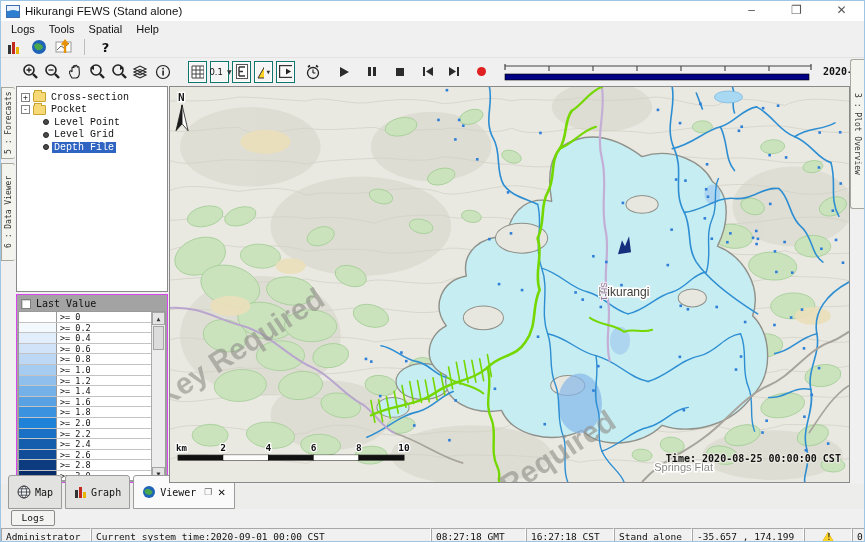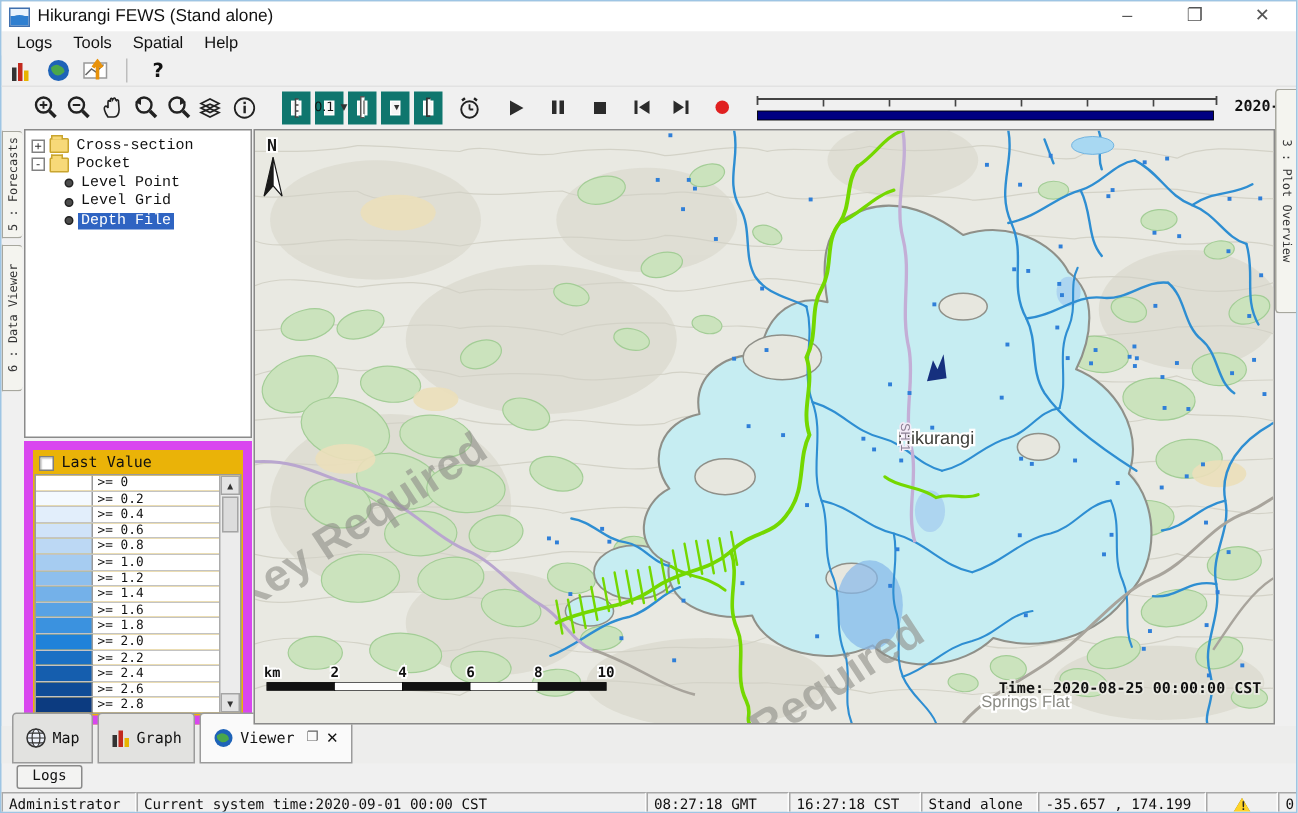--- a/index.html
+++ b/index.html
@@ -21,21 +21,21 @@
   .win-btn { width: 45px; text-align: center; line-height: 19px; color: #555; font-size: 12px; }
   
   .menubar { height: 16px; display: flex; align-items: center; padding-left: 3px;
     font-family: "Liberation Sans", sans-serif; font-size: 11px; background: #f0f0f0; }
   .menu-item { padding: 0 7px; }
   
   .toolbar1 { height: 21px; display: flex; align-items: center; padding-left: 3px; gap: 6px;
     border-bottom: 1px solid #e2e2e2; }
   .toolbar2 { height: 27px; display: flex; align-items: center; padding-left: 20px; gap: 3px; }
   .tbtn { height: 22px; min-width: 19px; display: flex; align-items: center; justify-content: center; }
-  .raised { border: 6px solid #0f766e; background: #f5f5f5; box-shadow: inset 0 0 0 1px #fff; padding: 0 2px; }
+  .raised { border: 1px solid #0f766e; background: #f5f5f5; box-shadow: inset 0 0 0 1px #fff; padding: 0 2px; }
   .tsep { width: 1px; height: 16px; background: #bdbdbd; margin: 0 5px; }
   .help-q { font-weight: bold; font-size: 13px; font-family: "DejaVu Sans", sans-serif; padding: 0 4px; }
   .speed-btn { font-family: "DejaVu Sans", sans-serif; font-size: 8.5px; gap: 2px; }
   .ddarrow { font-size: 6px; color: #333; margin-left: 2px; }
   .timeline { display: flex; align-items: center; margin-left: 8px; }
   .timestamp { font-weight: bold; font-size: 10px; margin-left: 6px; white-space: nowrap; }
   
   .vtab { position: absolute; width: 14px; background: #f4f4ef; border: 1px solid #a7a79e;
     font-size: 8px; color: #333; text-align: center; overflow: hidden; z-index: 40;
     display: flex; align-items: center; justify-content: center; white-space: nowrap; }
@@ -54,21 +54,21 @@
   .tree-child { padding-left: 22px; }
   .expander { width: 9px; height: 9px; border: 1px solid #828282; background: #fff;
     font-size: 8px; line-height: 7px; text-align: center; color: #333; flex: none; }
   .folder { width: 13px; height: 10px; background: #f7d978; border: 1px solid #c9a salvo2f; border: 1px solid #c9a52f;
     border-radius: 1px; position: relative; flex: none; }
   .folder::before { content:""; position:absolute; top:-3px; left:0; width:6px; height:2px;
     background:#f7d978; border:1px solid #c9a52f; border-bottom:none; }
   .bullet { width: 6px; height: 6px; border-radius: 50%; background: #4c4c4c; border: 1px solid #222; flex: none; }
   .tree-label { padding: 0 2px; white-space: nowrap; font-family: Liberation Mono, monospace; }
   .tree-label.selected { background: #2f64c2; color: #fff; }
-  .legend-box { flex: 1; background: #eab308; border: 6px solid #d946ef; display: flex; flex-direction: column; overflow: hidden; }
+  .legend-box { flex: 1; background: #a3a3a3; border: 1px solid #d946ef; display: flex; flex-direction: column; overflow: hidden; }
   .legend-head { height: 16px; display: flex; align-items: center; gap: 5px; padding: 2px 4px 1px; }
   .checkbox { width: 10px; height: 10px; border: 1px solid #7f7f7f; background: #fff;
     box-shadow: inset 1px 1px 1px #cfcfcf; flex: none; }
   .legend-list { flex: 1; border: 1px solid #9a9a9a; margin: 0 1px 1px 1px; display: flex; overflow: hidden; }
   .legend-rows { flex: 1; }
   .legend-row { height: 10.6px; display: flex; border-bottom: 1px solid #c3c3c3; }
   .swatch { width: 38px; border-right: 1px solid #9a9a9a; flex: none; }
   .legend-label { flex: 1; background: #fff; font-size: 8.5px; line-height: 10px; padding-left: 3px; white-space: nowrap; }
   .legend-scroll { width: 14px; background: #ececec; border-left: 1px solid #ababab;
     display: flex; flex-direction: column; }

